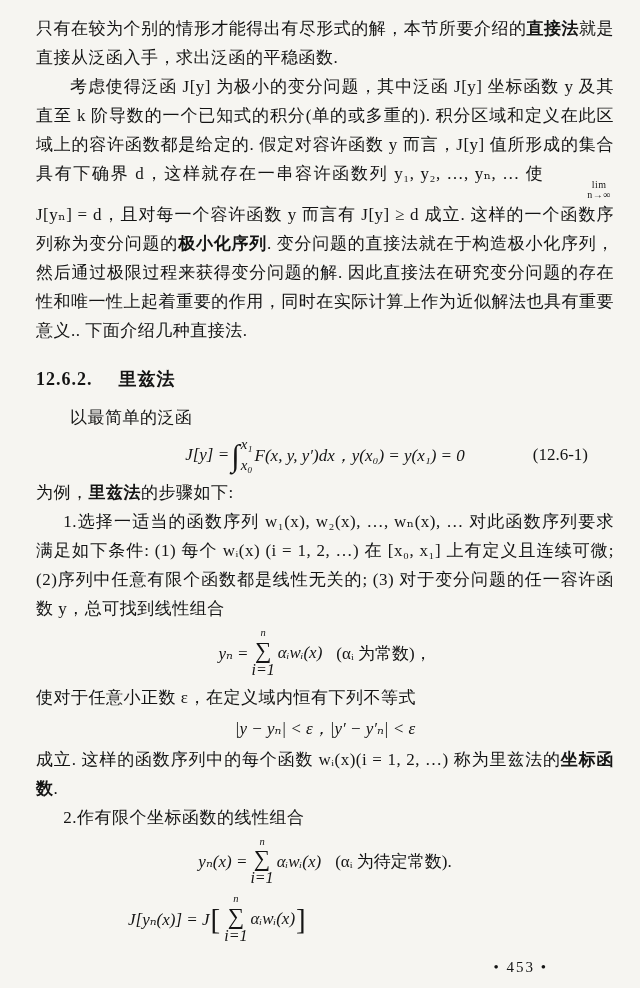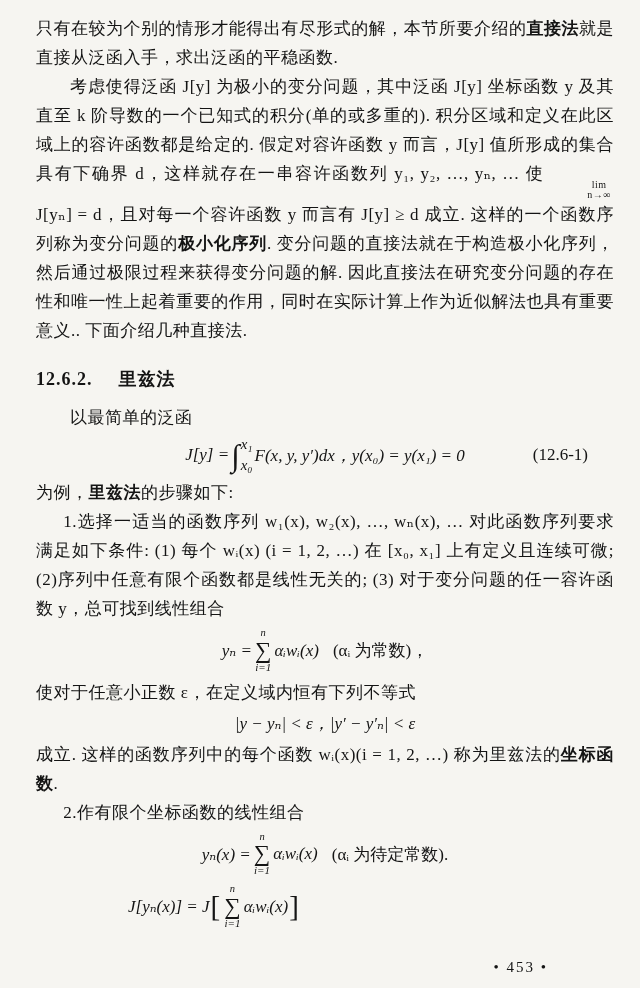--- a/index.html
+++ b/index.html
@@ -44,21 +44,21 @@
     right:26px;
     font-style:normal;
   }
   
   .msum{
     display:inline-flex;flex-direction:column;align-items:center;
     line-height:1;vertical-align:-0.55em;margin:0 3px;
   }
   .msum-top{font-size:10.5px;}
   .msum-sym{font-size:23px;font-style:normal;}
-  .msum-bot{font-size:11px;}
+  .msum-bot{font-size:16px;}
   
   .mint{display:inline-flex;align-items:center;line-height:1;vertical-align:-0.35em;margin:0 2px;}
   .mint-sym{font-size:31px;font-style:normal;}
   .mint-lims{
     display:inline-flex;flex-direction:column;justify-content:space-between;
     height:36px;font-size:15px;margin-left:1px;
   }
   
   .mlim{
     display:inline-flex;flex-direction:column;align-items:center;

